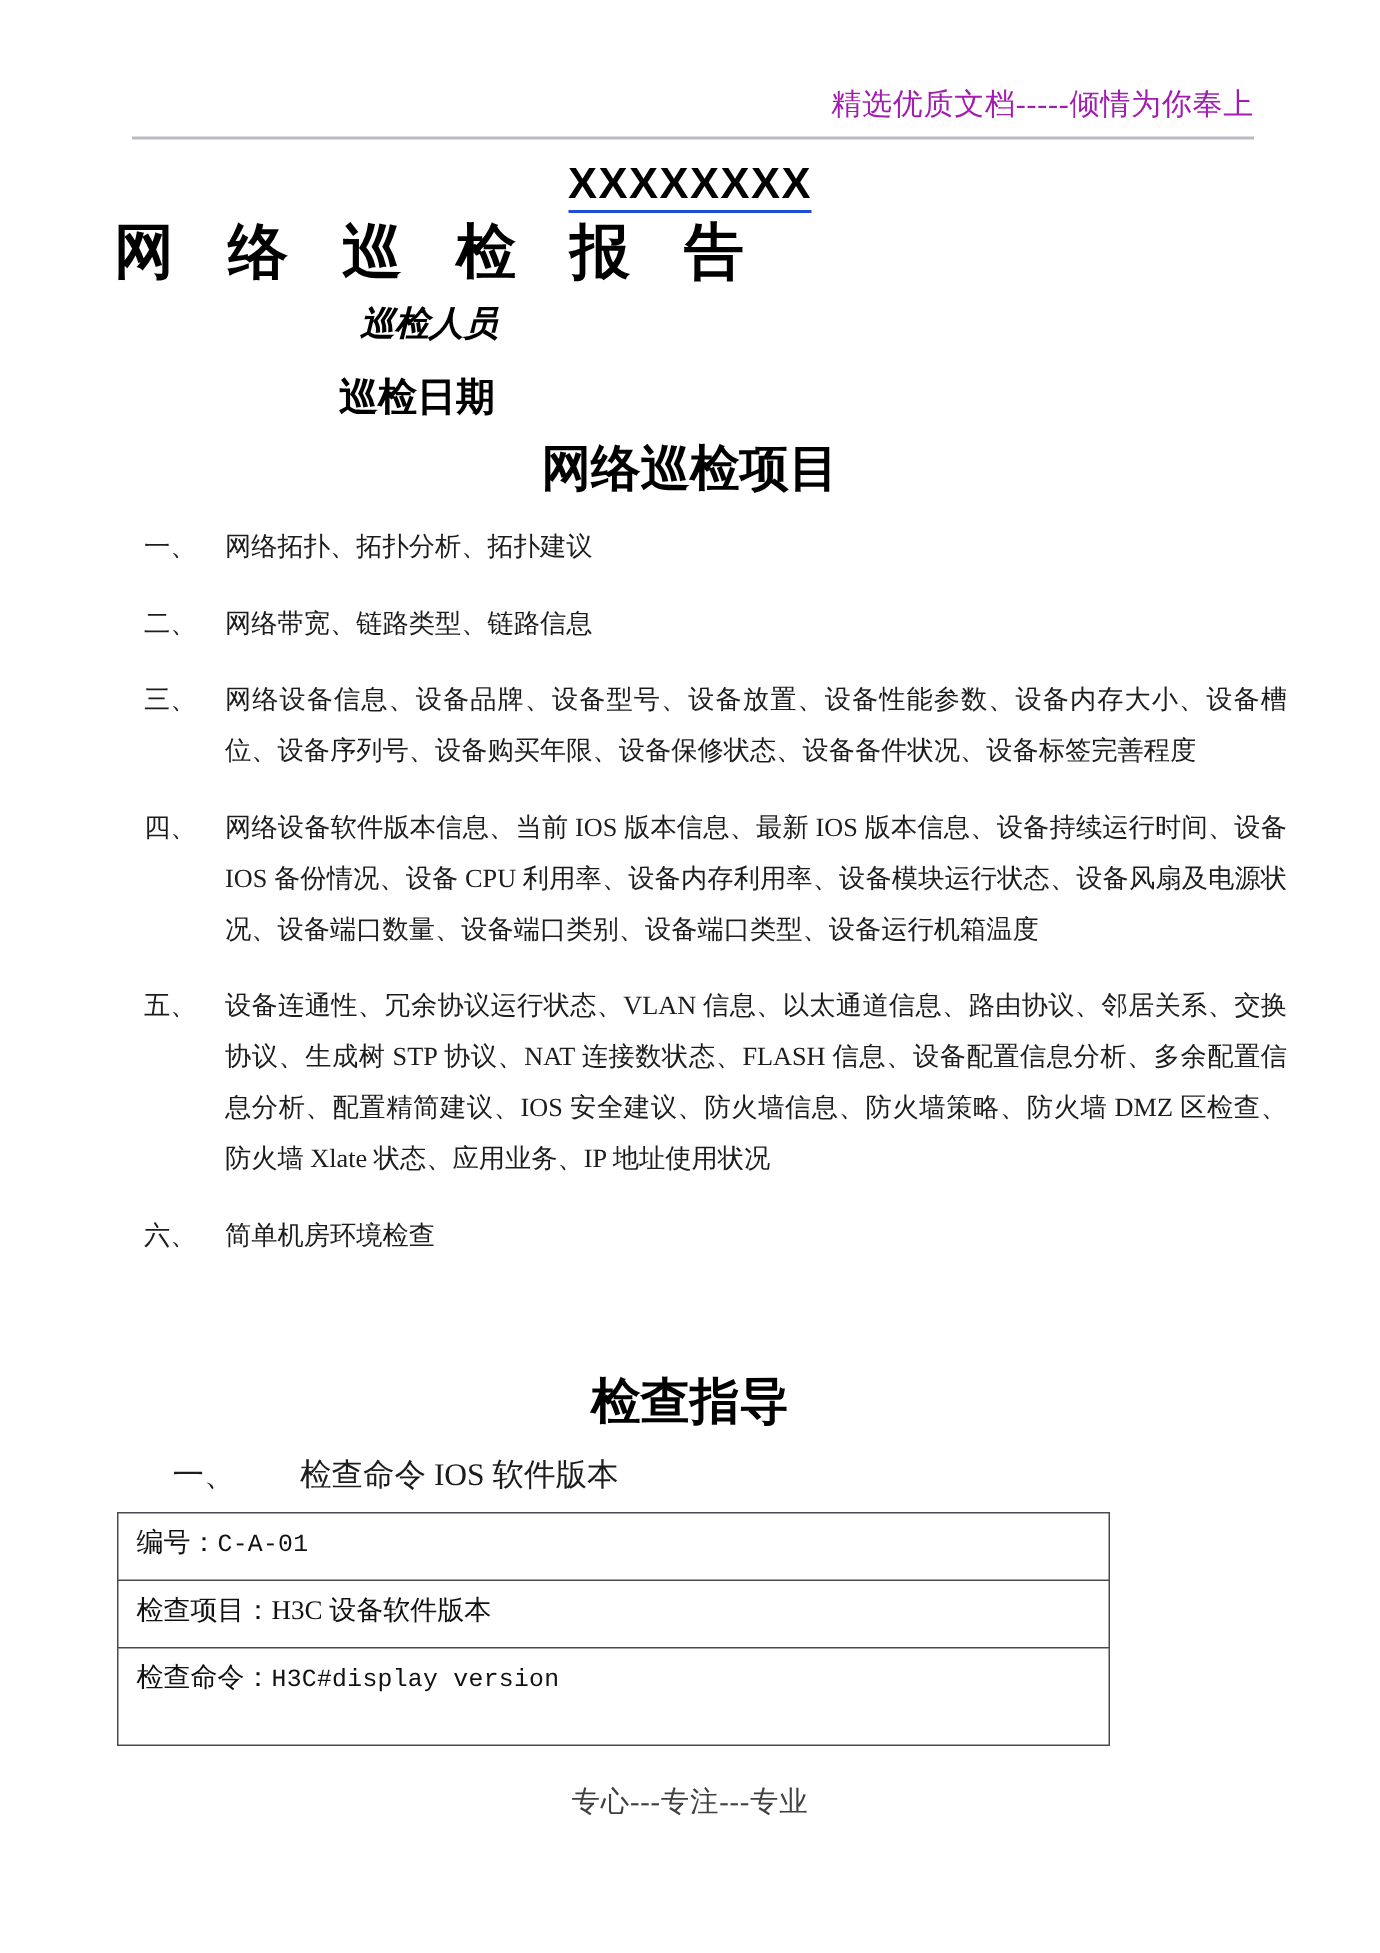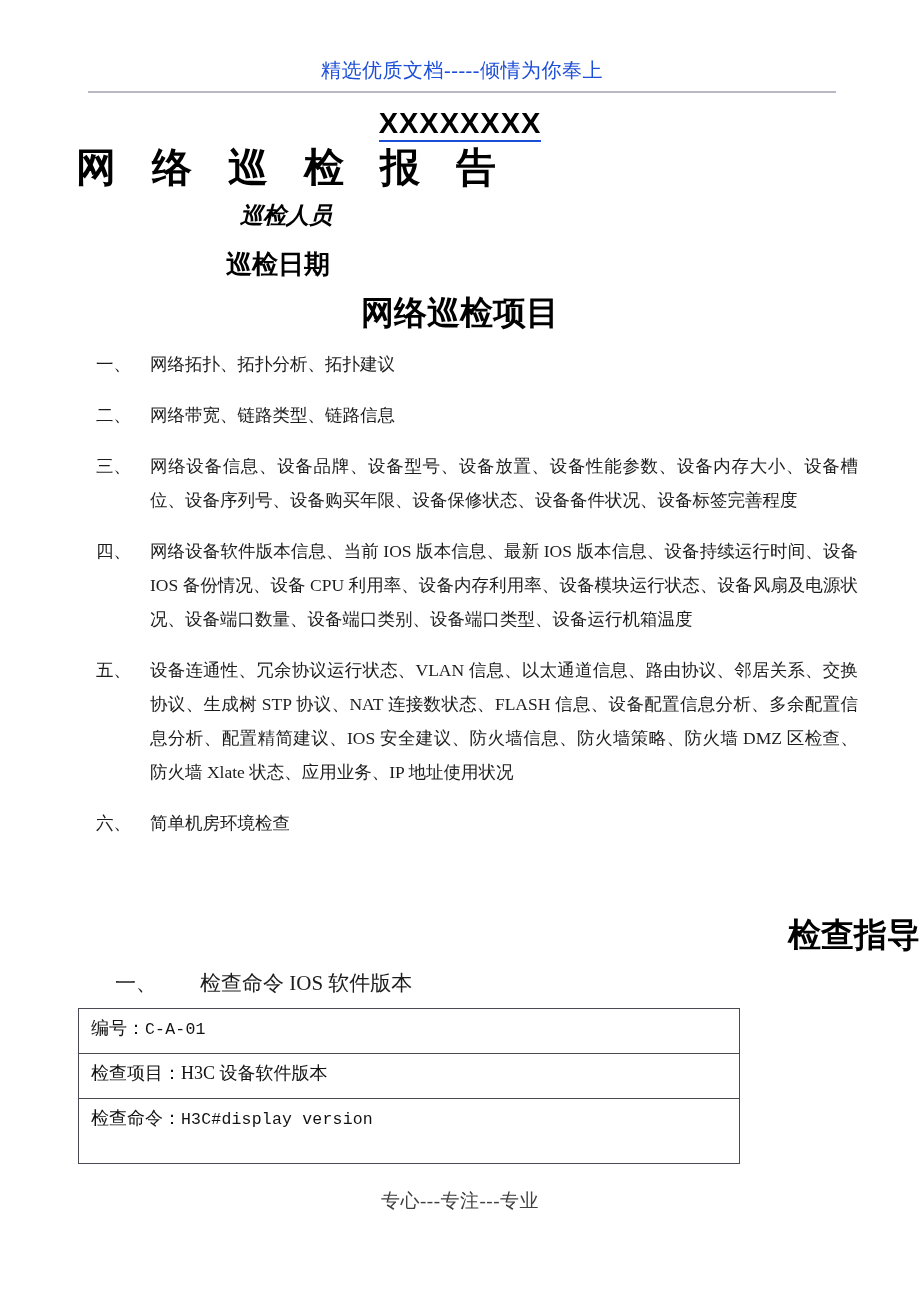--- a/index.html
+++ b/index.html
@@ -22,24 +22,24 @@
     width: 920px;
     height: 1302px;
   }
 
   
   .doc-header {
     position: absolute;
     top: 58px;
     left: 88px;
     width: 748px;
-    text-align: center;
+    text-align: right;
     font-size: 20px;
     line-height: 1.2;
-    color: #1d4ed8;
+    color: #a21caf;
     letter-spacing: 0.5px;
   }
   .header-rule {
     position: absolute;
     top: 91px;
     left: 88px;
     width: 748px;
     height: 0;
     border-top: 2px solid #b9b9c4;
   }
@@ -102,21 +102,20 @@
     font-weight: bold;
     line-height: 1.2;
   }
   .heading-items {
     top: 294px;
     font-size: 33px;
   }
   .heading-guide {
     top: 916px;
     font-size: 33px;
-    text-align: right;
   }
 
   
   .list-block {
     position: absolute;
     top: 347px;
     left: 0;
     width: 920px;
   }
   .list-item {

